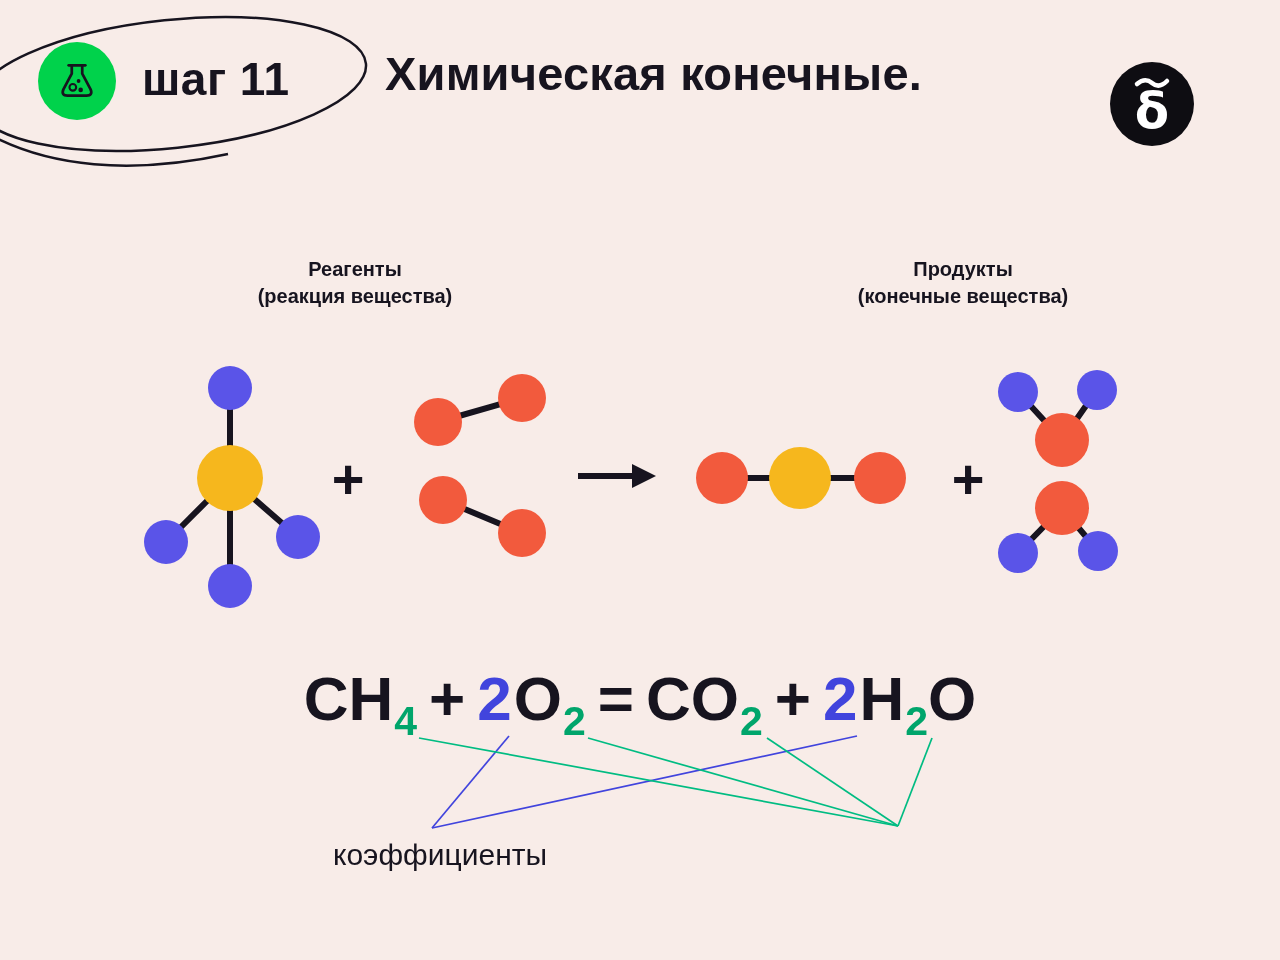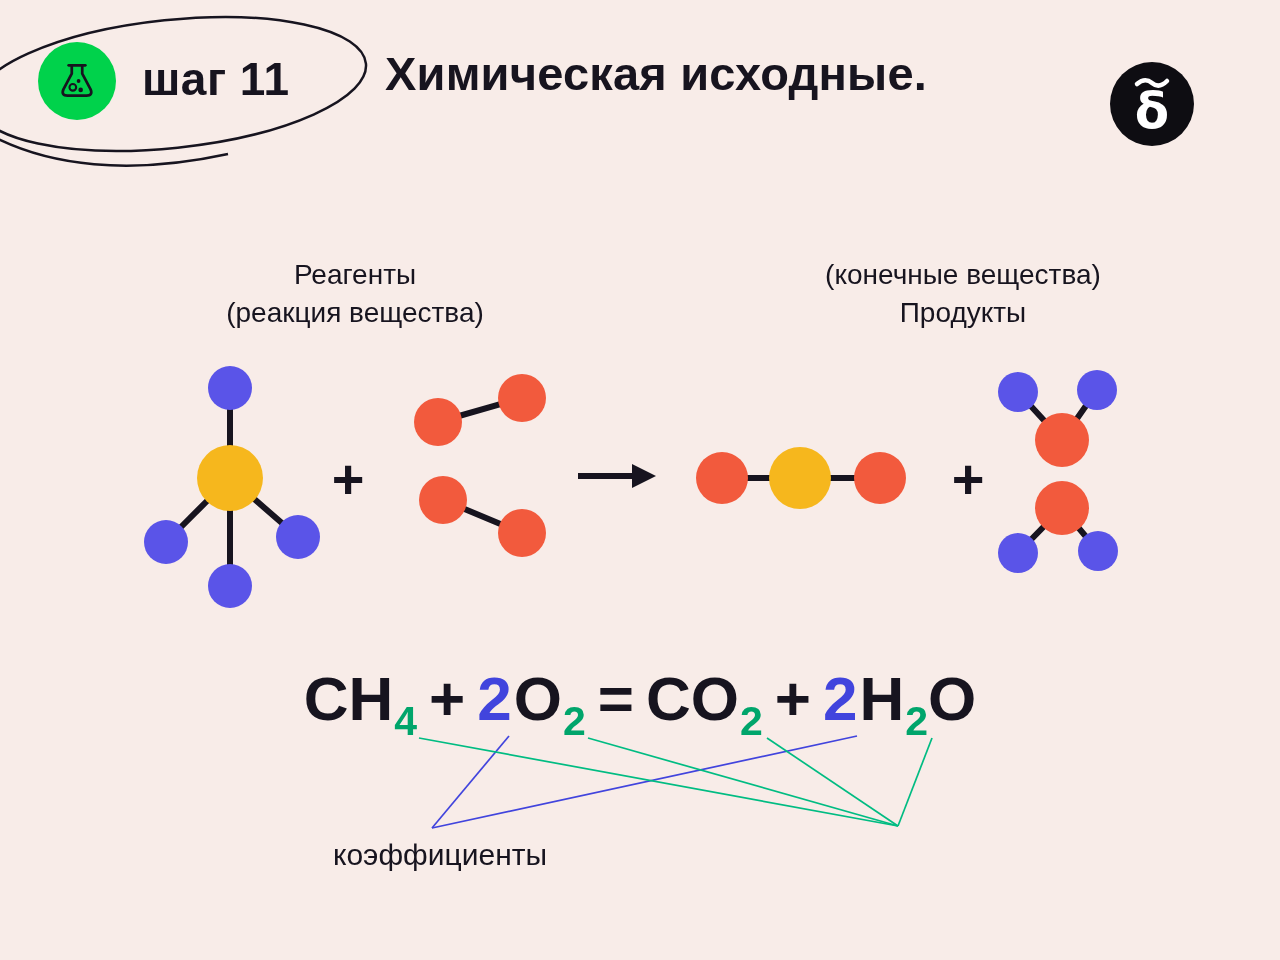--- a/index.html
+++ b/index.html
@@ -38,21 +38,21 @@
   .flask-dot{fill:var(--ink);}
   .flask-ring{fill:none;stroke:var(--ink);stroke-width:2;}
   .step-label{position:absolute;left:142px;top:52px;font-size:46px;font-weight:700;letter-spacing:.5px;}
   .title{position:absolute;left:385px;top:48px;font-size:47px;font-weight:700;line-height:1.12;letter-spacing:.2px;}
   .logo{position:absolute;left:1110px;top:62px;width:84px;height:84px;}
   .logo circle{fill:var(--logo-bg);}
   .logo text{fill:var(--logo-fg);font-family:"DejaVu Sans", sans-serif;font-size:50px;font-weight:700;text-anchor:middle;}
   .logo .tilde{fill:none;stroke:var(--logo-fg);stroke-width:4.5;stroke-linecap:round;}
 
   
-  .col-label{position:absolute;top:256px;width:460px;text-align:center;font-size:28px;font-weight:400;line-height:1.35;}
+  .col-label{position:absolute;top:256px;width:460px;text-align:center;font-size:20px;font-weight:700;line-height:1.35;}
   .col-label.reagents{left:125px;}
   .col-label.products{left:733px;}
 
   
   .molecules{position:absolute;left:0;top:360px;width:1280px;height:300px;}
   .bond{stroke:var(--ink);stroke-width:6;stroke-linecap:round;}
   .a-blue{fill:var(--atom-blue);}
   .a-red{fill:var(--atom-red);}
   .a-yellow{fill:var(--atom-yellow);}
   .mol-plus{font-family:"Liberation Sans", sans-serif;font-size:56px;font-weight:700;fill:var(--ink);text-anchor:middle;}
@@ -93,36 +93,36 @@
       <path class="flask-stroke" d="M17 7 L17 15 L9 30 Q6.5 36 13 36 L31 36 Q37.5 36 35 30 L27 15 L27 7"></path>
       <path class="flask-stroke" d="M14 7 L30 7"></path>
       <circle class="flask-ring" cx="18" cy="28" r="3.2"></circle>
       <circle class="flask-dot" cx="25.5" cy="30.5" r="2.2"></circle>
       <circle class="flask-dot" cx="23.5" cy="22" r="1.8"></circle>
     </svg>
   </div>
   <div class="step-label">шаг 11</div>
 
   <div class="title">
-    <div>Химическая исходные.</div>
+    <div>Химическая конечные.</div>
   </div>
 
   <svg class="logo" viewBox="0 0 84 84">
     <circle cx="42" cy="42" r="42"></circle>
     <path class="tilde" d="M27 22 Q35 15 42 21 Q49 27 57 19"></path>
     <text x="42" y="66">δ</text>
   </svg>
 
   <div class="col-label reagents">
     <div>Реагенты</div>
     <div>(реакция вещества)</div>
   </div>
   <div class="col-label products">
+    <div>Продукты</div>
     <div>(конечные вещества)</div>
-    <div>Продукты</div>
   </div>
 
   <svg class="molecules" viewBox="0 0 1280 300">
 
     <g>
       <g>
         <line class="bond" x1="230" y1="118" x2="230" y2="28"></line>
         <line class="bond" x1="230" y1="118" x2="166" y2="182"></line>
         <line class="bond" x1="230" y1="118" x2="298" y2="177"></line>
         <line class="bond" x1="230" y1="118" x2="230" y2="226"></line>

